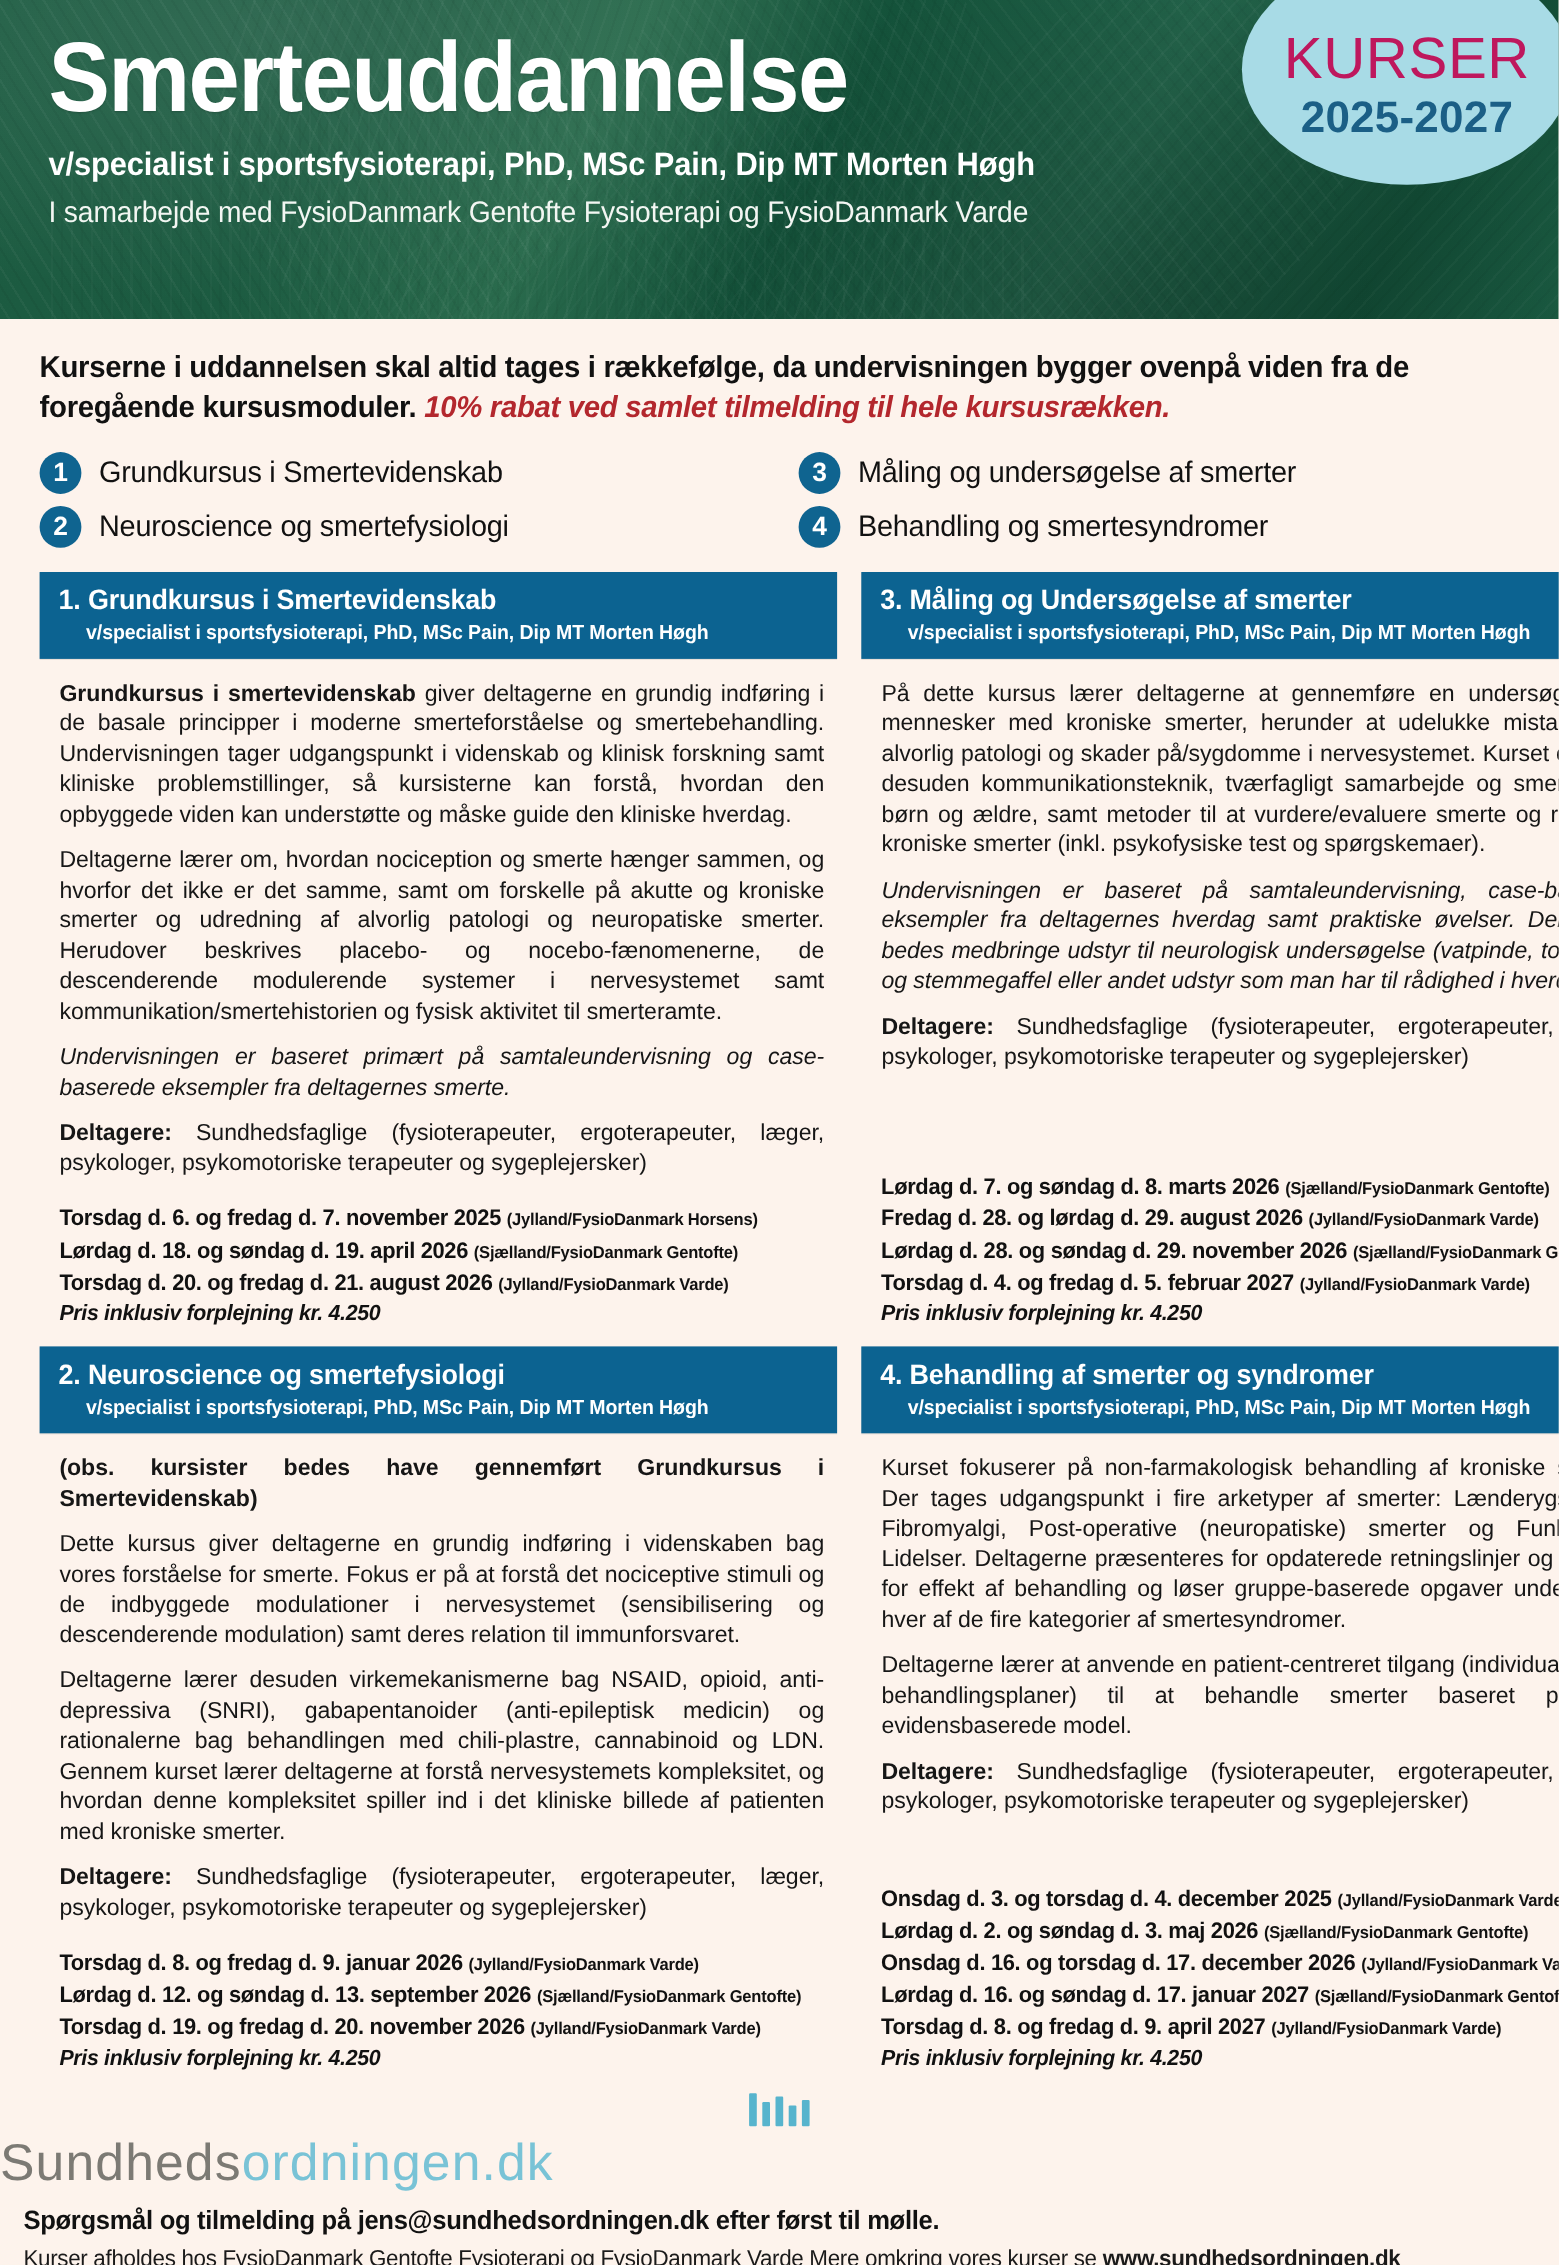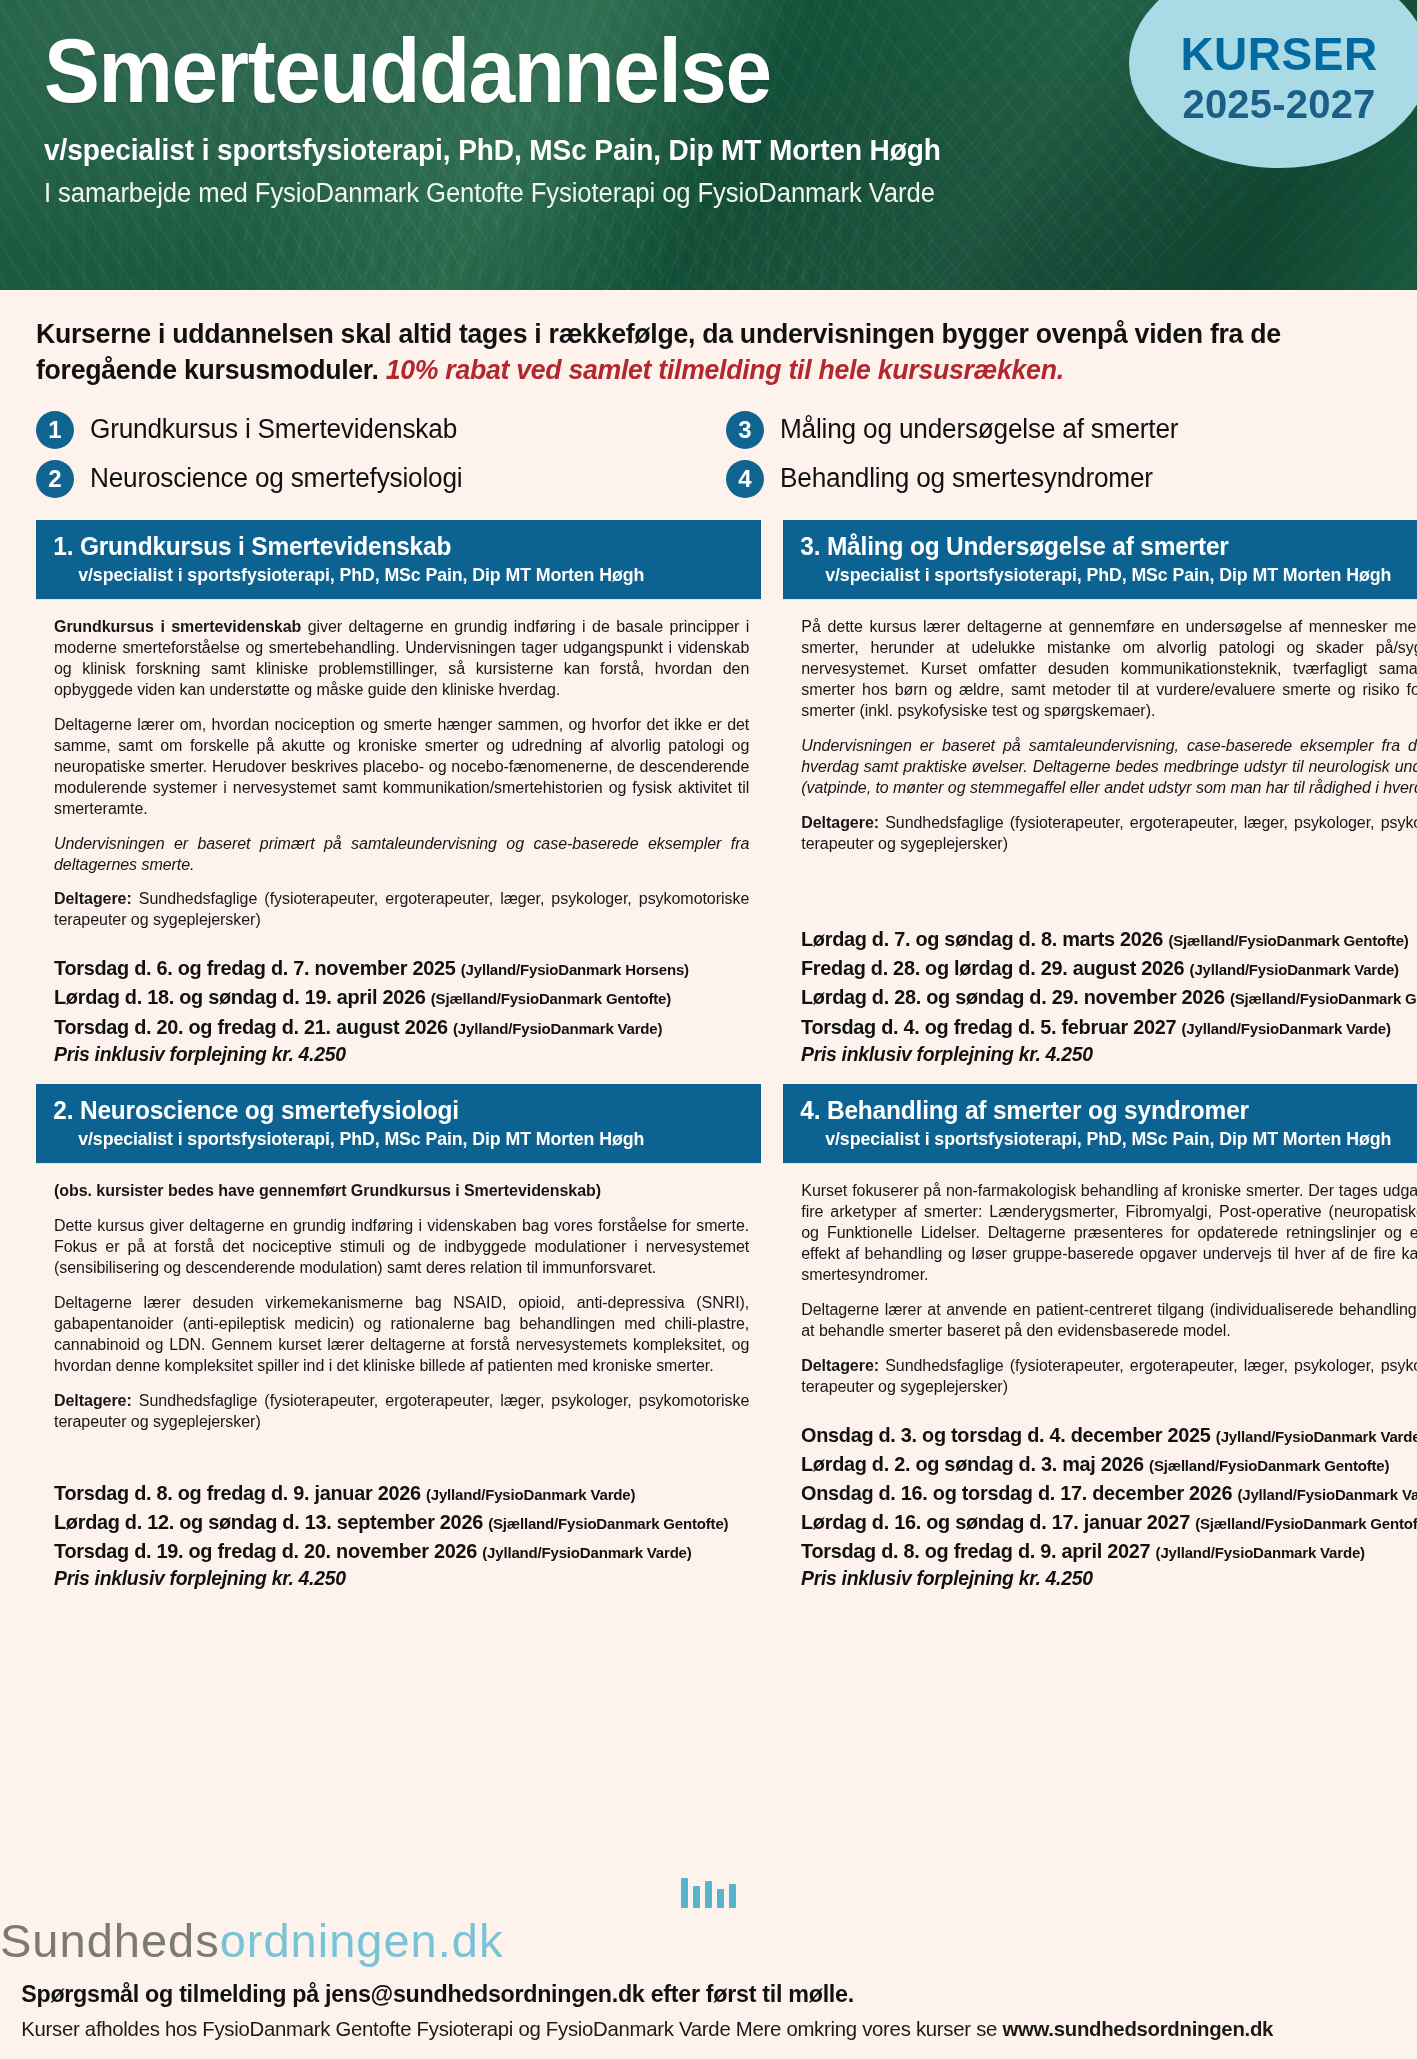--- a/index.html
+++ b/index.html
@@ -113,23 +113,23 @@
     background: #a8dbe6;
     border-radius: 50%;
     z-index: 4;
     display: flex;
     flex-direction: column;
     align-items: center;
     justify-content: center;
     padding-top: 28px;
   }
   .badge-title {
-    font-size: 46px;
-    font-weight: 700;
-    color: #0369a1;
+    font-size: 53px;
+    font-weight: 400;
+    color: #be185d;
     letter-spacing: 0.5px;
     line-height: 1;
   }
   .badge-years {
     margin-top: 7px;
     font-size: 40px;
     font-weight: 700;
     color: #1b5f86;
     letter-spacing: 0.2px;
     line-height: 1;
@@ -227,21 +227,21 @@
     padding-left: 44px;
     letter-spacing: -0.1px;
     transform: scaleX(0.96);
     transform-origin: left center;
     line-height: 1.1;
     white-space: nowrap;
   }
 
   .card-body {
     padding: 18px 12px 0 18px;
-    font-size: 16px;
+    font-size: 21px;
     line-height: 1.31;
     color: #161616;
   }
   .card-body p {
     margin-bottom: 14px;
     text-align: justify;
     letter-spacing: -0.05px;
   }
   .card-body p:last-child { margin-bottom: 0; }
   .card-body .it { font-style: italic; }

